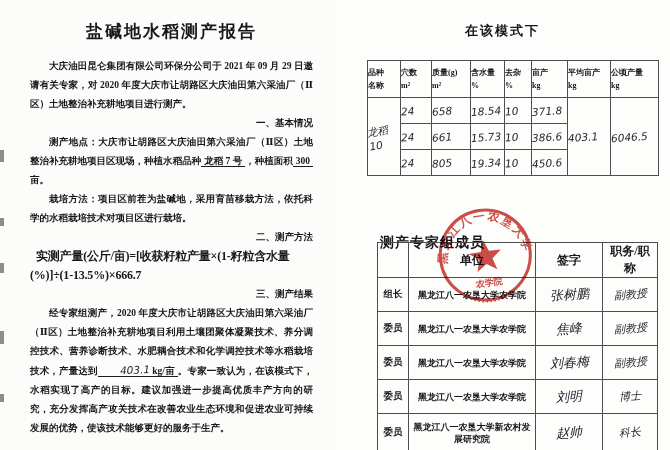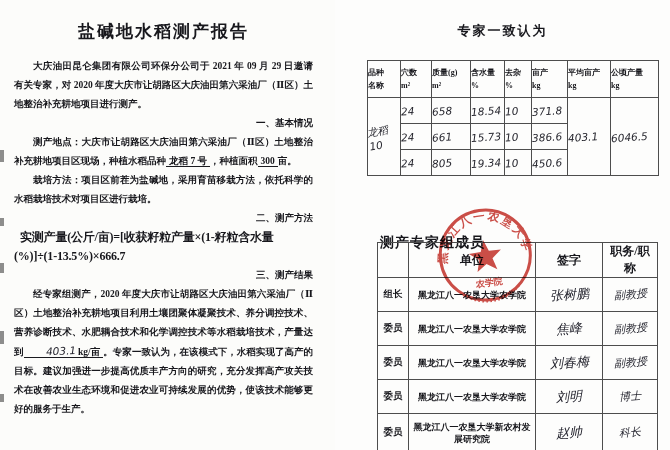--- a/index.html
+++ b/index.html
@@ -7,21 +7,21 @@
     width:670px;height:450px;overflow:hidden;
     background:#ffffff;
     font-family:"Liberation Serif","DejaVu Serif",serif;
     color:#17171c;
   }
   .sheet{position:relative;width:670px;height:450px;background:#fdfdfb;}
 
   
   .page-left{
     position:absolute;left:0;top:0;width:335px;height:450px;
-    padding:10px 22px 0 14px;box-sizing:border-box;background:#fcfcfa;
+    padding:10px 22px 0 30px;box-sizing:border-box;background:#fcfcfa;
   }
   .report-title{
     text-align:center;font-size:17px;font-weight:bold;letter-spacing:2px;
     margin:10px 0 14px 0;
   }
   .body-p{
     font-size:9.5px;font-weight:bold;line-height:19px;margin:0;
     text-align:justify;
   }
   .indent{text-indent:2em;}
@@ -104,21 +104,21 @@
 
   <div>
     <span class="noise" style="top:150px;height:12px;"></span>
     <span class="noise" style="top:218px;height:8px;"></span>
     <span class="noise" style="top:263px;height:10px;"></span>
     <span class="noise" style="top:331px;height:13px;"></span>
     <span class="noise" style="top:394px;height:8px;"></span>
   </div>
 
   <div class="page-right">
-    <h2 class="ft-title">专家一致认为</h2>
+    <h2 class="ft-title">在该模式下</h2>
 
     <table class="ft">
       <colgroup>
         <col style="width:33px">
           <col style="width:31px">
           <col style="width:39px">
           <col style="width:34px">
         <col style="width:27px">
           <col style="width:36px">
           <col style="width:43px">

